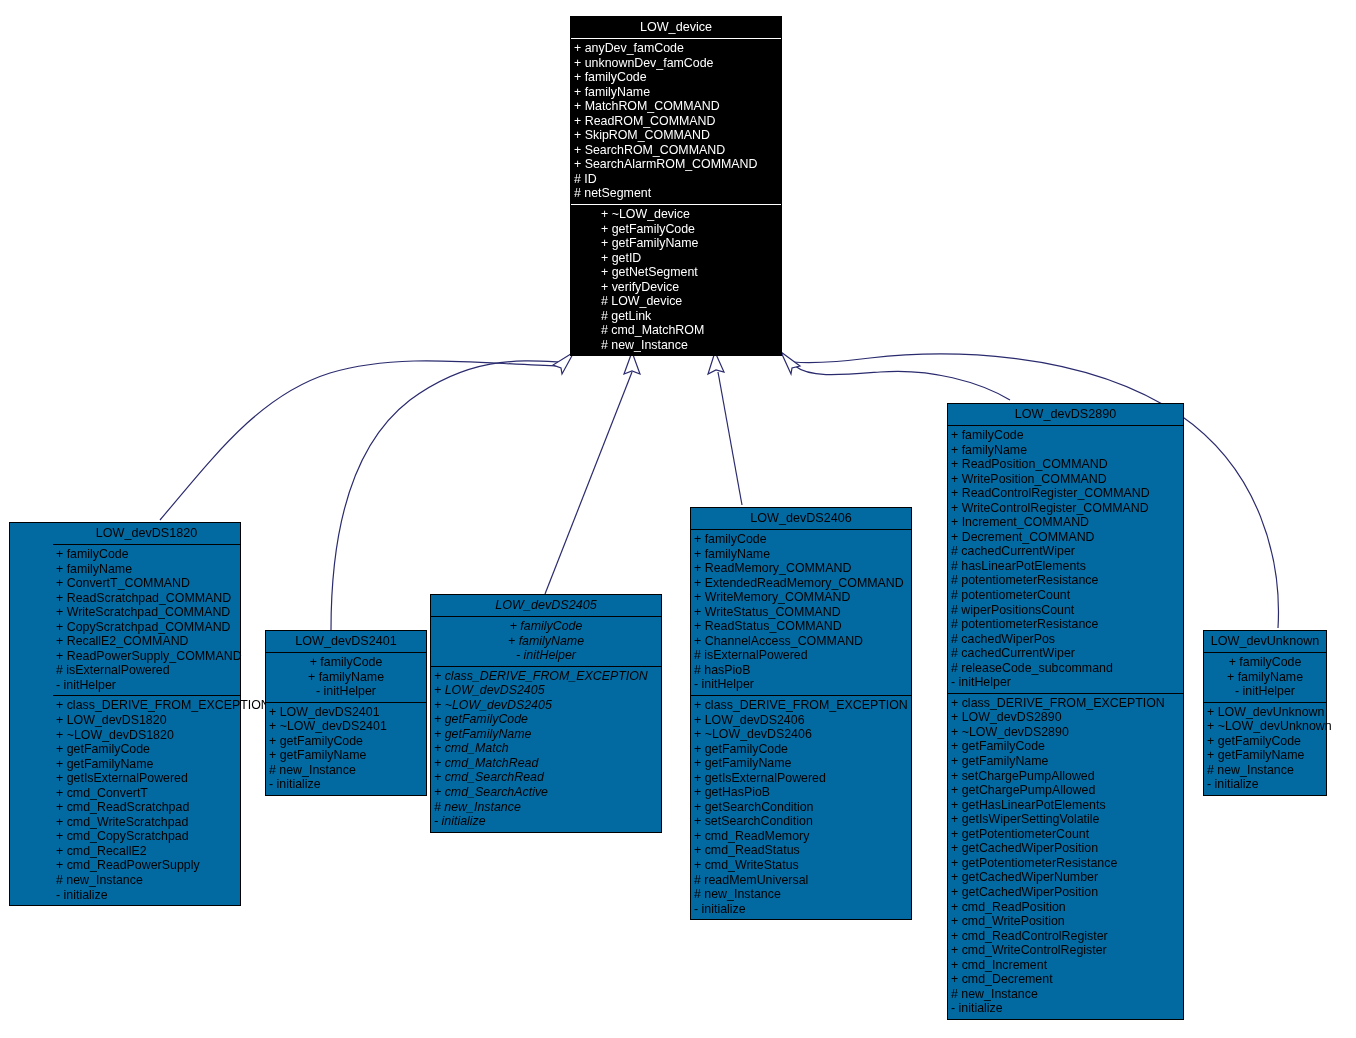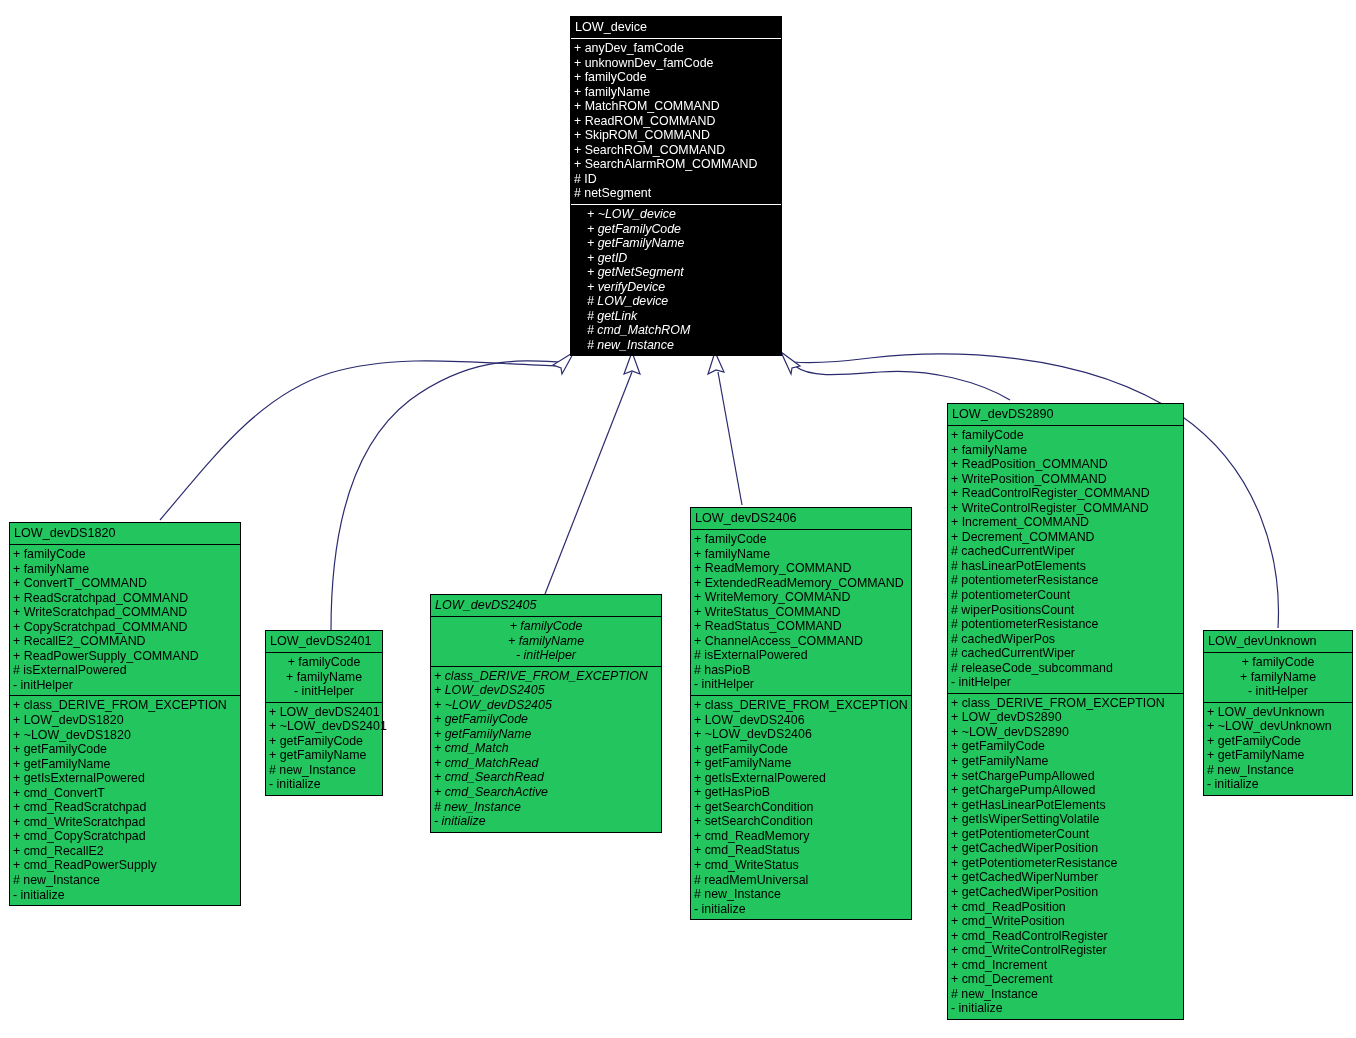--- a/index.html
+++ b/index.html
@@ -24,32 +24,32 @@
     position: absolute;
     left: 0; top: 0;
     width: 1356px;
     height: 1038px;
     pointer-events: none;
   }
   .umlbox {
     position: absolute;
     box-sizing: border-box;
     border: 1px solid #000000;
-    background: #22c55e;
+    background: #0369a1;
     color: #000000;
     font-size: 12.4px;
     line-height: 14.55px;
   }
   .umlbox.root {
     background: #000000;
     color: #ffffff;
     border: 1px solid #000000;
   }
   .uml-title {
-    text-align: left;
+    text-align: center;
     padding: 3px 4px 4px 4px;
     font-size: 12.6px;
     line-height: 14px;
     white-space: nowrap;
   }
   .uml-sep {
     height: 0;
     border-top: 1px solid #000000;
   }
   .umlbox.root .uml-sep {
@@ -61,22 +61,21 @@
   .uml-row {
     white-space: nowrap;
     padding-left: 3px;
     overflow: visible;
   }
   .uml-section.centered .uml-row {
     text-align: center;
     padding-left: 0;
   }
   .uml-section.indented .uml-row {
-    padding-left: 16px;
-    font-style: italic;
+    padding-left: 30px;
   }
 </style>
 </head>
 <body>
 
 <div id="canvas">
 
   <svg class="edges" viewBox="0 0 1356 1038" width="1356" height="1038">
 
     <path d="M 160,520 C 215,455 260,395 330,373 C 400,352 480,364 560,366" fill="none" stroke="#2a2a6e" stroke-width="1.2"></path>
@@ -122,21 +121,21 @@
         <div class="uml-row">+ getID</div>
         <div class="uml-row">+ getNetSegment</div>
         <div class="uml-row">+ verifyDevice</div>
         <div class="uml-row"># LOW_device</div>
         <div class="uml-row"># getLink</div>
         <div class="uml-row"># cmd_MatchROM</div>
         <div class="uml-row"># new_Instance</div>
       </div>
   </div>
 
-  <div class="umlbox" id="box-ds1820" style="left:9px; top:522px; width:232px;">
+  <div class="umlbox" id="box-ds1820" style="left:9px; top:522px; width:232px;padding-left:43px;">
     <div class="uml-title">LOW_devDS1820</div>
     <div class="uml-sep"></div>
     <div class="uml-section">
         <div class="uml-row">+ familyCode</div>
         <div class="uml-row">+ familyName</div>
         <div class="uml-row">+ ConvertT_COMMAND</div>
         <div class="uml-row">+ ReadScratchpad_COMMAND</div>
         <div class="uml-row">+ WriteScratchpad_COMMAND</div>
         <div class="uml-row">+ CopyScratchpad_COMMAND</div>
         <div class="uml-row">+ RecallE2_COMMAND</div>
@@ -156,21 +155,21 @@
         <div class="uml-row">+ cmd_ReadScratchpad</div>
         <div class="uml-row">+ cmd_WriteScratchpad</div>
         <div class="uml-row">+ cmd_CopyScratchpad</div>
         <div class="uml-row">+ cmd_RecallE2</div>
         <div class="uml-row">+ cmd_ReadPowerSupply</div>
         <div class="uml-row"># new_Instance</div>
         <div class="uml-row">- initialize</div>
       </div>
   </div>
 
-  <div class="umlbox" id="box-ds2401" style="left:265px; top:630px; width:118px;">
+  <div class="umlbox" id="box-ds2401" style="left:265px; top:630px; width:162px;">
     <div class="uml-title">LOW_devDS2401</div>
     <div class="uml-sep"></div>
     <div class="uml-section centered">
         <div class="uml-row">+ familyCode</div>
         <div class="uml-row">+ familyName</div>
         <div class="uml-row">- initHelper</div>
       </div>
     <div class="uml-sep"></div>
     <div class="uml-section">
         <div class="uml-row">+ LOW_devDS2401</div>
@@ -285,21 +284,21 @@
         <div class="uml-row">+ cmd_WritePosition</div>
         <div class="uml-row">+ cmd_ReadControlRegister</div>
         <div class="uml-row">+ cmd_WriteControlRegister</div>
         <div class="uml-row">+ cmd_Increment</div>
         <div class="uml-row">+ cmd_Decrement</div>
         <div class="uml-row"># new_Instance</div>
         <div class="uml-row">- initialize</div>
       </div>
   </div>
 
-  <div class="umlbox" id="box-unknown" style="left:1203px; top:630px; width:150px;">
+  <div class="umlbox" id="box-unknown" style="left:1203px; top:630px; width:124px;">
     <div class="uml-title">LOW_devUnknown</div>
     <div class="uml-sep"></div>
     <div class="uml-section centered">
         <div class="uml-row">+ familyCode</div>
         <div class="uml-row">+ familyName</div>
         <div class="uml-row">- initHelper</div>
       </div>
     <div class="uml-sep"></div>
     <div class="uml-section">
         <div class="uml-row">+ LOW_devUnknown</div>

